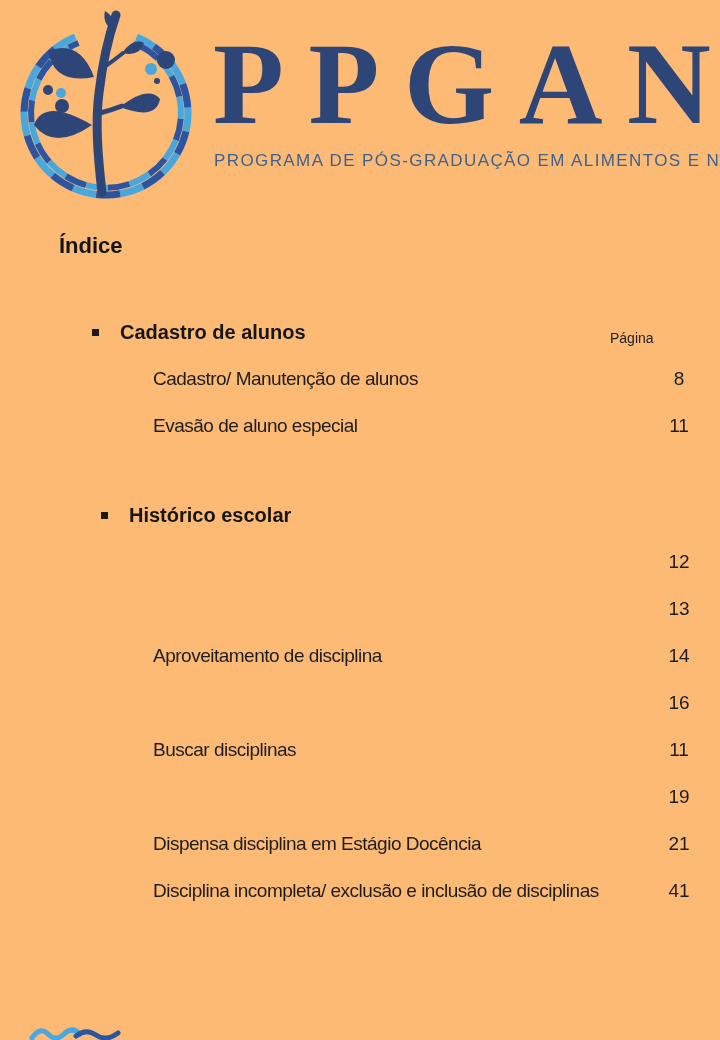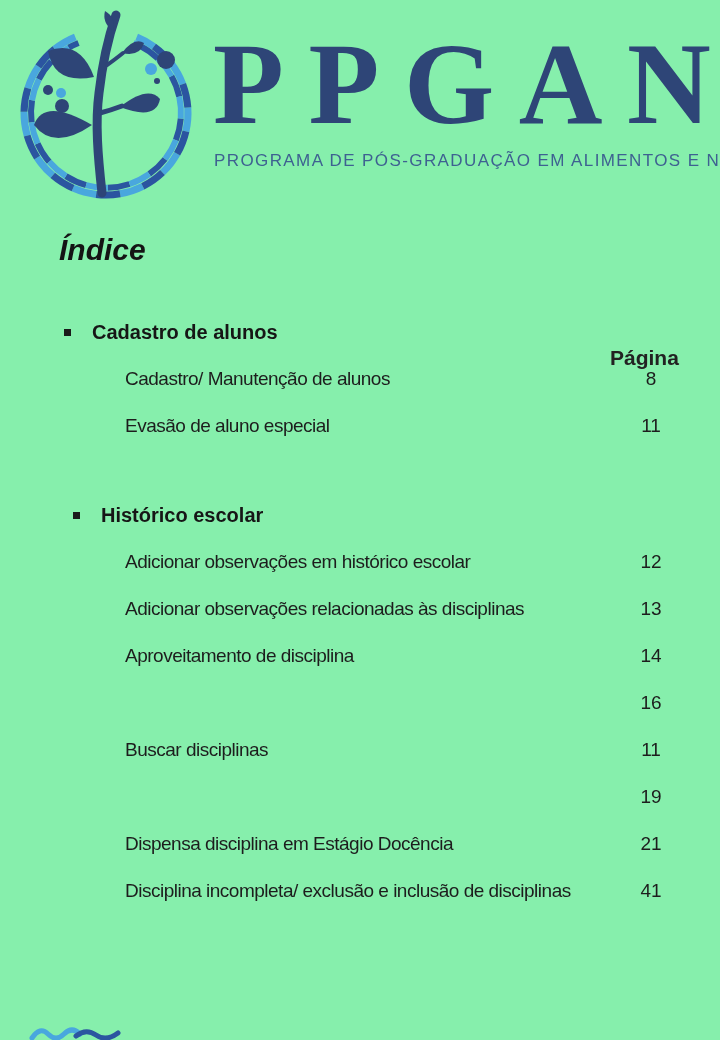--- a/index.html
+++ b/index.html
@@ -5,44 +5,44 @@
   :root{
     --navy:#2e4577;
     --subtitle-blue:#3e6191;
     --light-blue:#49a7de;
     --strand-blue:#2b55a0;
     --text:#1c1c1c;
   }
   *{margin:0;padding:0;box-sizing:border-box;}
   html,body{background:#fff;}
   .page{
-    position:relative;width:720px;height:1040px;background:#86efac;
+    position:relative;width:720px;height:1040px;background:#fdba74;
     overflow:hidden;font-family:"Liberation Sans",sans-serif;color:var(--text);
   }
   
   .logo-mark{position:absolute;left:10px;top:5px;width:200px;height:195px;}
   .brand-acronym{
     position:absolute;left:213px;top:26px;white-space:nowrap;
     font-family:"Liberation Serif",serif;font-weight:700;font-size:116px;
     line-height:1;letter-spacing:1px;color:var(--navy);
   }
   .brand-subtitle{
     position:absolute;left:214px;top:151px;white-space:nowrap;
     font-size:17px;letter-spacing:1.4px;color:var(--subtitle-blue);font-weight:400;
   }
   
   .index-title{
     position:absolute;left:59px;top:233px;
-    font-size:30px;font-weight:700;font-style:italic;color:#141414;
+    font-size:22px;font-weight:700;color:#141414;
   }
   .page-col-label{
-    position:absolute;left:610px;top:346px;font-size:21px;color:#222;font-weight:bold;
+    position:absolute;left:610px;top:330px;font-size:14px;color:#222;
   }
   .toc{position:absolute;left:0;top:320px;width:720px;}
-  .toc-section{margin-bottom:64px;}
+  .toc-section{margin-bottom:64px;padding-left:28px;}
   .toc-section:nth-child(2) .section-header{margin-left:73px;align-items:center;}
   .section-header{
     display:flex;align-items:center;margin:0 0 24px 64px;height:24px;
     font-size:20px;font-weight:700;color:#161616;
   }
   .bullet{
     width:7px;height:7px;background:#1a1a1a;flex:0 0 auto;margin-right:21px;
   }
   .toc-item{position:relative;height:24px;margin:0 0 23px 125px;}
   .toc-item.extra-gap{margin-top:13px;}
@@ -112,26 +112,24 @@
 </div>
   </div>
 
   <div class="toc-section">
     <div class="section-header">
       <span class="bullet"></span>
       <span>Histórico escolar</span>
     </div>
     <div>
   <div class="toc-item">
-    <span class="toc-item-label">Adicionar observações em histórico escolar</span>
     <span class="toc-item-page">12</span>
   </div>
 
   <div class="toc-item">
-    <span class="toc-item-label">Adicionar observações relacionadas às disciplinas</span>
     <span class="toc-item-page">13</span>
   </div>
 
   <div class="toc-item">
     <span class="toc-item-label">Aproveitamento de disciplina</span>
     <span class="toc-item-page">14</span>
   </div>
 
   <div class="toc-item">
     <span class="toc-item-page">16</span>

